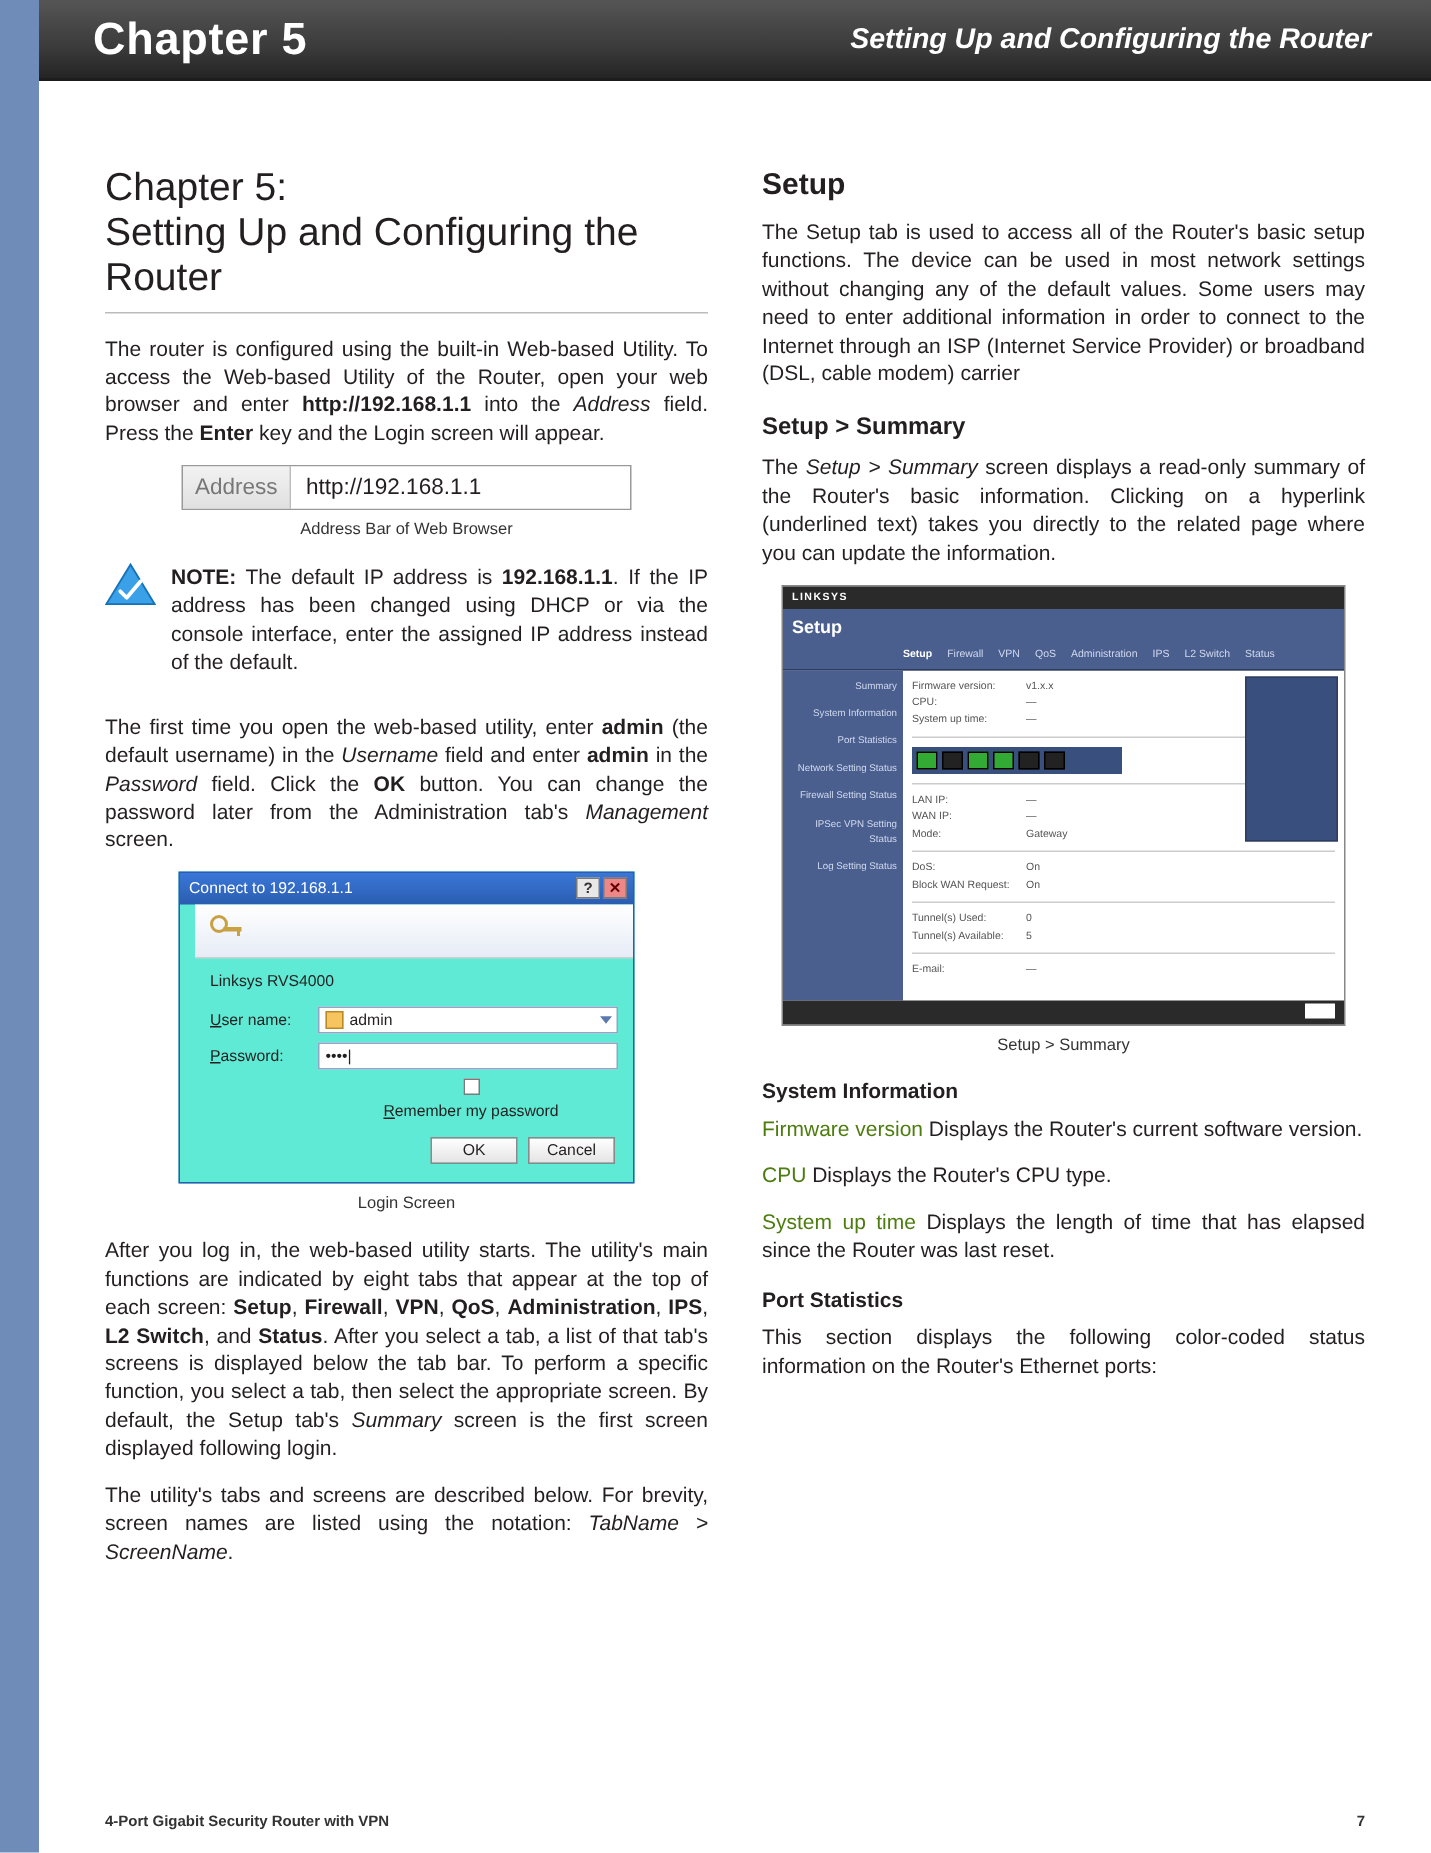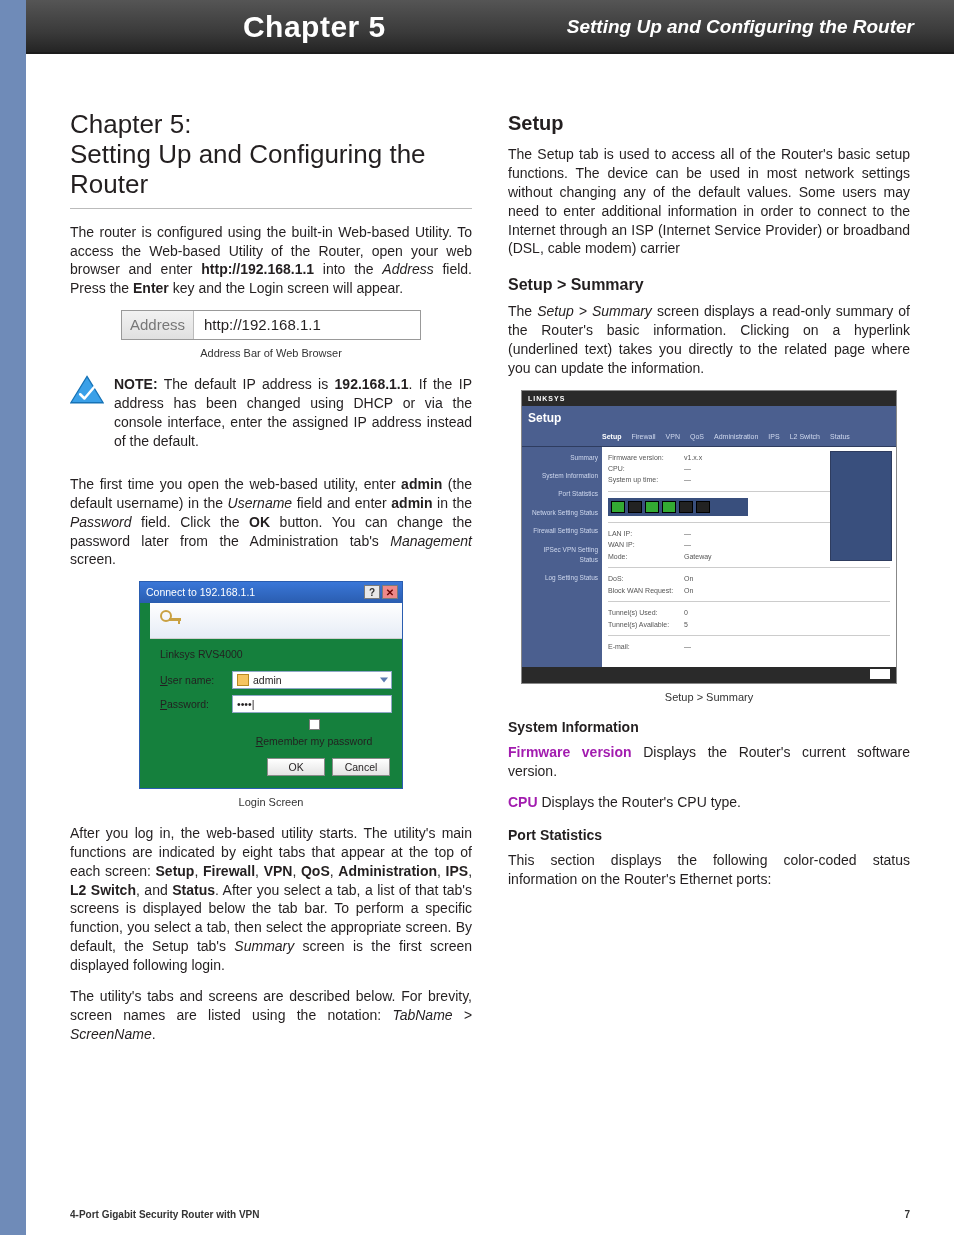--- a/index.html
+++ b/index.html
@@ -32,21 +32,20 @@
     background: linear-gradient(#555, #3a3a3a 60%, #222);
     color: #fff;
     padding: 0 40px 0 36px;
     box-shadow: inset 0 -2px 0 rgba(0,0,0,.2);
   }
   .header-bar .chapter {
     font-size: 30px;
     font-weight: 700;
     letter-spacing: .5px;
     flex: 1;
-    text-align: center;
   }
   .header-bar .title {
     font-size: 19px;
     font-weight: 700;
     font-style: italic;
   }
   .content {
     margin-left: 26px;
     padding: 56px 44px 0 44px;
     display: flex;
@@ -79,21 +78,21 @@
   }
   p { margin: 0 0 12px 0; text-align: justify; }
   .caption {
     text-align: center;
     font-size: 11px;
     color: #333;
     margin: 6px 0 14px 0;
   }
   strong { font-weight: 700; }
   .italic { font-style: italic; }
-  .term { color: #a21caf; font-weight: 700; }
+  .term { color: #4d7c0f; font-weight: 400; }
 
   
   .addr-mock {
     width: 300px;
     margin: 10px auto 4px auto;
     border: 1px solid #999;
     display: flex;
     font-family: Tahoma, Arial, sans-serif;
   }
   .addr-mock .lbl {
@@ -114,26 +113,26 @@
   .note-row { display:flex; gap:10px; margin: 6px 0 12px 0; align-items:flex-start; }
   .note-icon {
     width: 34px; height: 30px; flex: 0 0 34px;
     position: relative;
   }
   .note-icon svg { width:100%; height:100%; }
   .note-row .note-text { flex:1; text-align: justify; font-size: 14px; }
 
   
   .login-mock {
-    width: 264px;
+    width: 304px;
     margin: 8px auto 4px auto;
     border: 1px solid #2a5db0;
     font-family: Tahoma, Arial, sans-serif;
     font-size: 10.5px;
-    background: #15803d;
+    background: #5eead4;
   }
   .login-mock .titlebar {
     background: linear-gradient(#3a77d8,#2a5db0);
     color:#fff;
     padding: 3px 4px 3px 6px;
     display:flex;
     align-items:center;
   }
   .login-mock .titlebar .t { flex:1; font-size:10.5px; }
   .login-mock .titlebar .wbtn {
@@ -433,20 +432,21 @@
         </div>
         <div class="foot">
             <span class="logo"></span>
           </div>
       </div>
       <div class="caption">Setup &gt; Summary</div>
 
       <h4 class="subsub">System Information</h4>
       <p><span class="term">Firmware version</span><span>  Displays the Router's current software version.</span></p>
       <p><span class="term">CPU</span><span>  Displays the Router's CPU type.</span></p>
+      <p><span class="term">System up time</span><span>  Displays the length of time that has elapsed since the Router was last reset.</span></p>
 
       <h4 class="subsub">Port Statistics</h4>
       <p>This section displays the following color-coded status information on the Router's Ethernet ports:</p>
     </div>
   </div>
 
   <div class="footer">
     <span>4-Port Gigabit Security Router with VPN</span>
     <span>7</span>
   </div>

